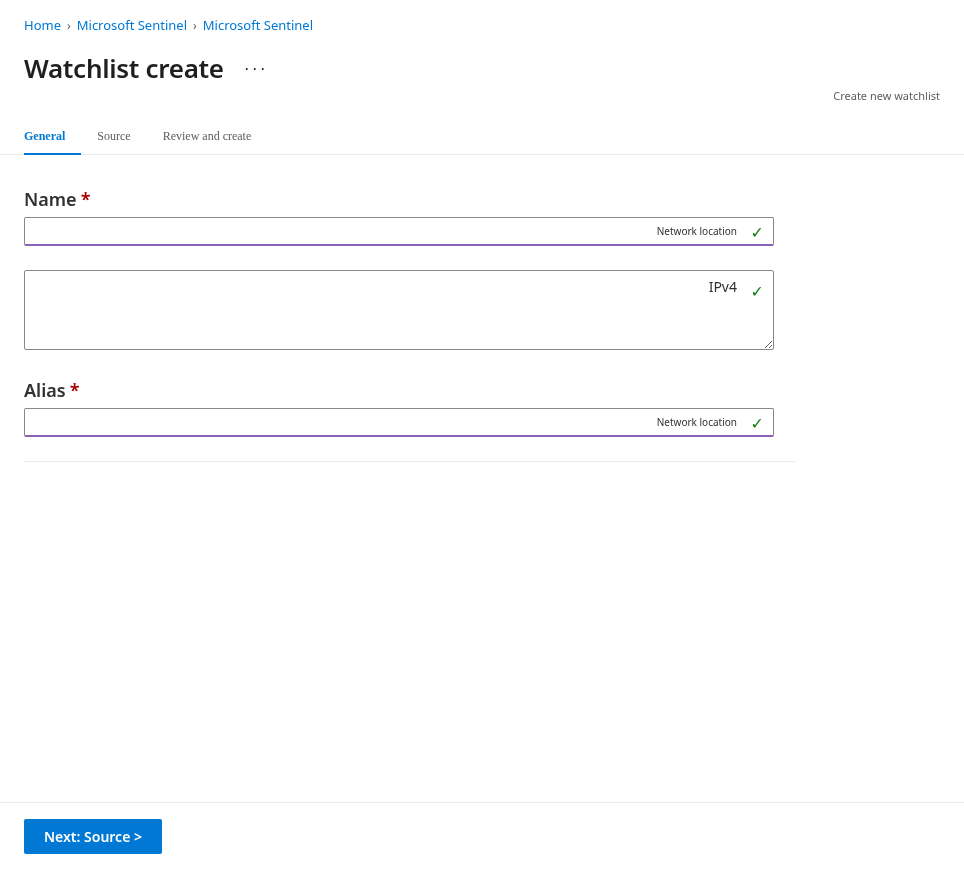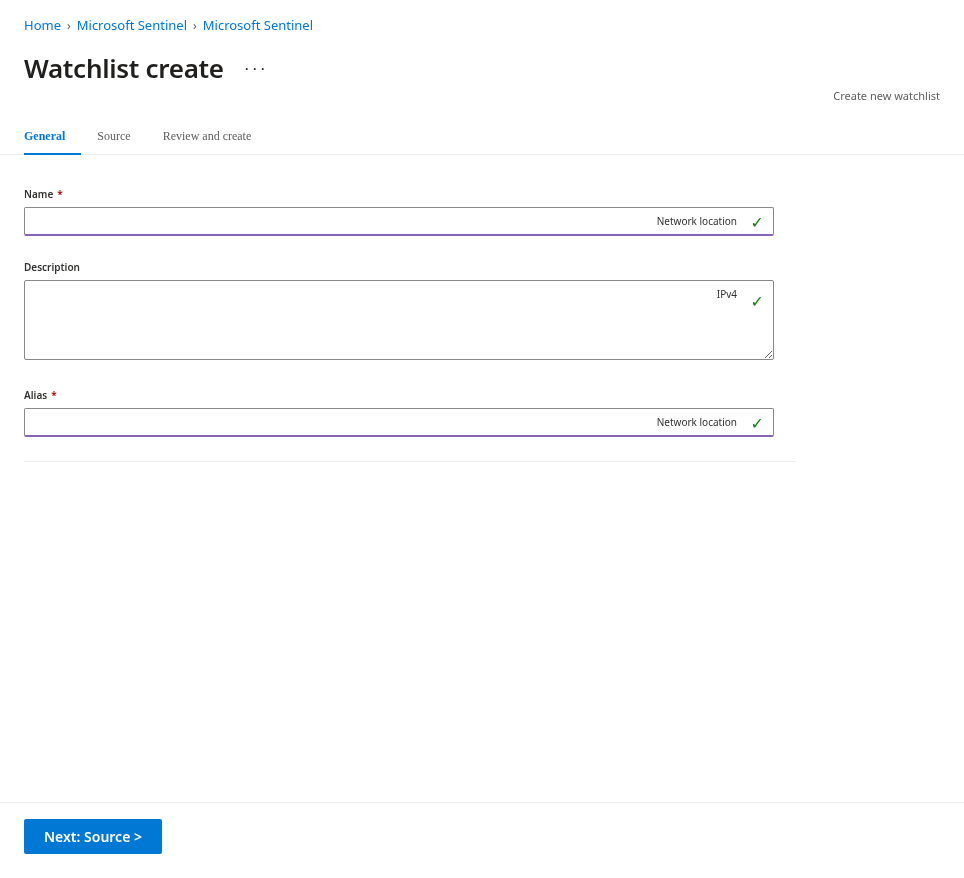--- a/index.html
+++ b/index.html
@@ -115,21 +115,21 @@
     .form-container {
       padding: 32px 24px 24px 24px;
       max-width: 820px;
     }
 
     .form-field {
       margin-bottom: 24px;
     }
 
     .field-label {
-      font-size: 10px;
+      font-size: 18px;
       font-weight: 600;
       color: #323130;
       margin-bottom: 6px;
       display: flex;
       align-items: center;
       gap: 4px;
     }
 
     .required-star {
       color: #a80000;
@@ -157,21 +157,21 @@
       border-bottom: 2px solid #8764b8;
     }
 
     .field-input.alias-input {
       border-bottom: 2px solid #8764b8;
     }
 
     .textarea-input {
       width: 100%;
       padding: 6px 36px 6px 10px;
-      font-size: 10px;
+      font-size: 14px;
       border: 1px solid #8a8886;
       border-radius: 2px;
       outline: none;
       font-family: inherit;
       color: #323130;
       background: #ffffff;
       resize: vertical;
       min-height: 80px;
     }
 
@@ -264,23 +264,20 @@
         <span>Name</span>
         <span class="required-star">*</span>
       </div>
       <div class="field-input-container">
         <input class="field-input name-input" type="text" value="Network location" style="">
         <span class="checkmark-icon">✓</span>
       </div>
     </div>
 
     <div class="form-field">
-      <div class="field-label">
-        <span>Description</span>
-      </div>
       <div class="field-input-container">
         <textarea class="textarea-input" style="">IPv4</textarea>
         <span class="textarea-checkmark">✓</span>
       </div>
     </div>
 
     <div class="form-field">
       <div class="field-label">
         <span>Alias</span>
         <span class="required-star">*</span>

